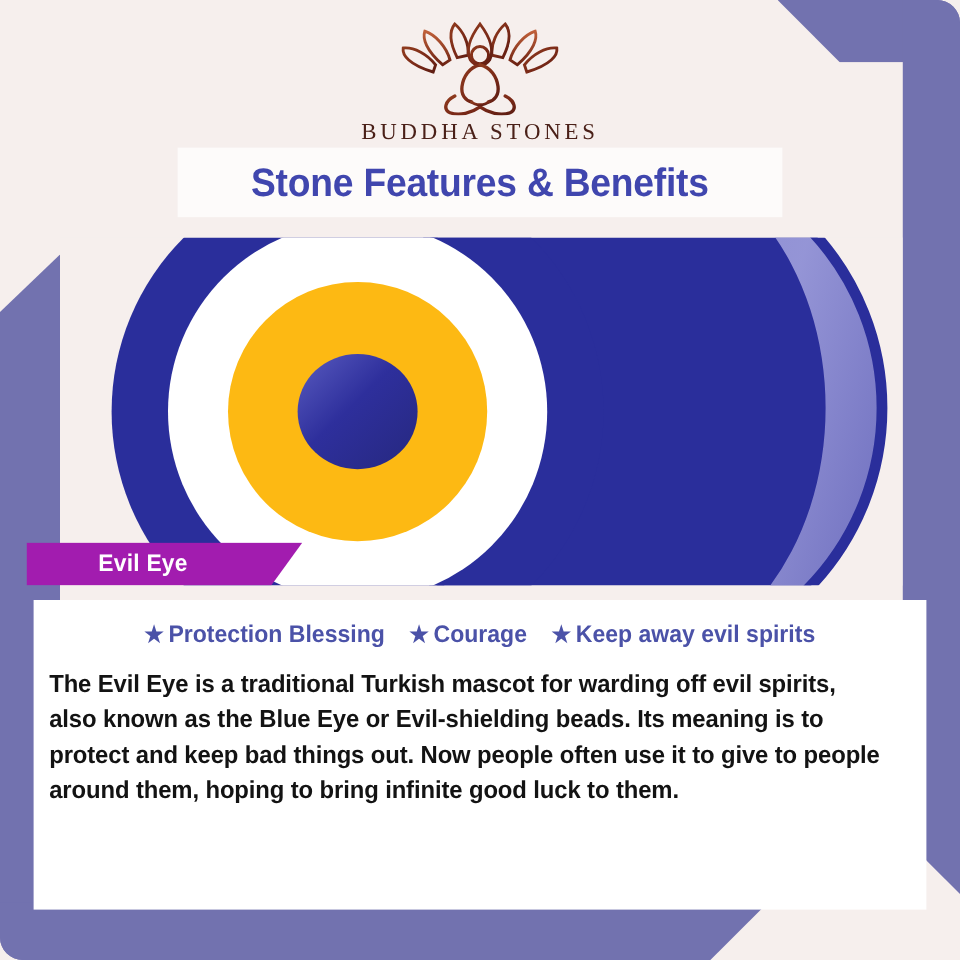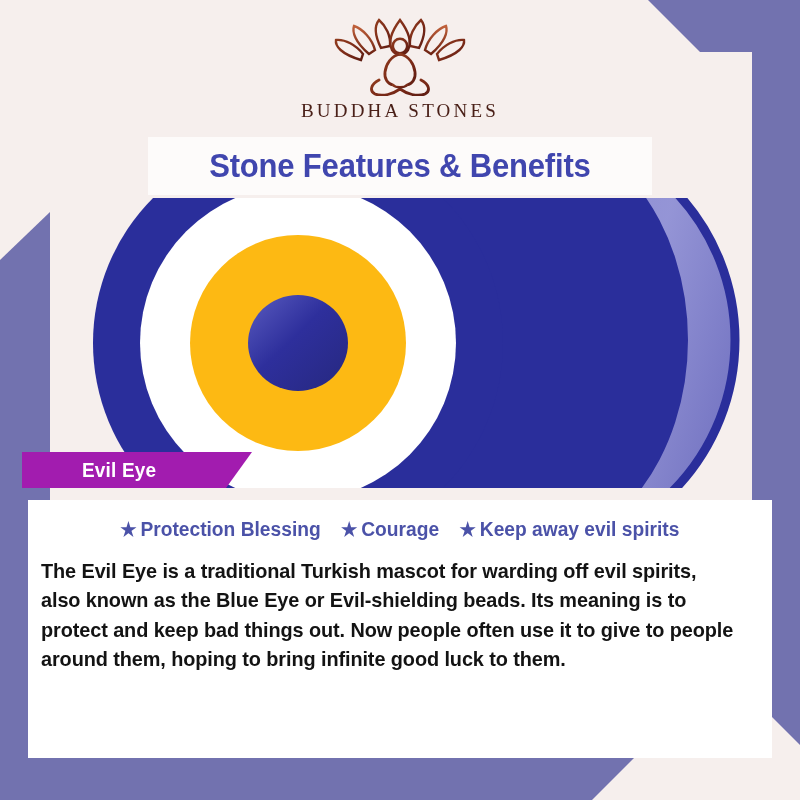--- a/index.html
+++ b/index.html
@@ -13,20 +13,21 @@
     font-family: "Liberation Sans", sans-serif;
     background: #f6efed;
   }
 
   #poster {
     position: relative;
     width: 800px;
     height: 800px;
     background: #f6efed;
     overflow: hidden;
+    border-radius: 19px;
   }
 
   
   .band {
     position: absolute;
     background: #7272af;
   }
   .band-top {
     top: 0;
     left: 648px;
@@ -80,21 +81,21 @@
     font-family: "Liberation Serif", serif;
     font-size: 19px;
     letter-spacing: 3.2px;
     color: #4a2018;
     font-weight: 400;
   }
 
   
   .title-strip {
     position: absolute;
-    top: 137px;
+    top: 123px;
     left: 148px;
     width: 504px;
     height: 58px;
     background: #fdfbfa;
     display: flex;
     align-items: center;
     justify-content: center;
   }
   .title-text {
     font-family: "Liberation Sans Narrow", "Liberation Sans", sans-serif;

